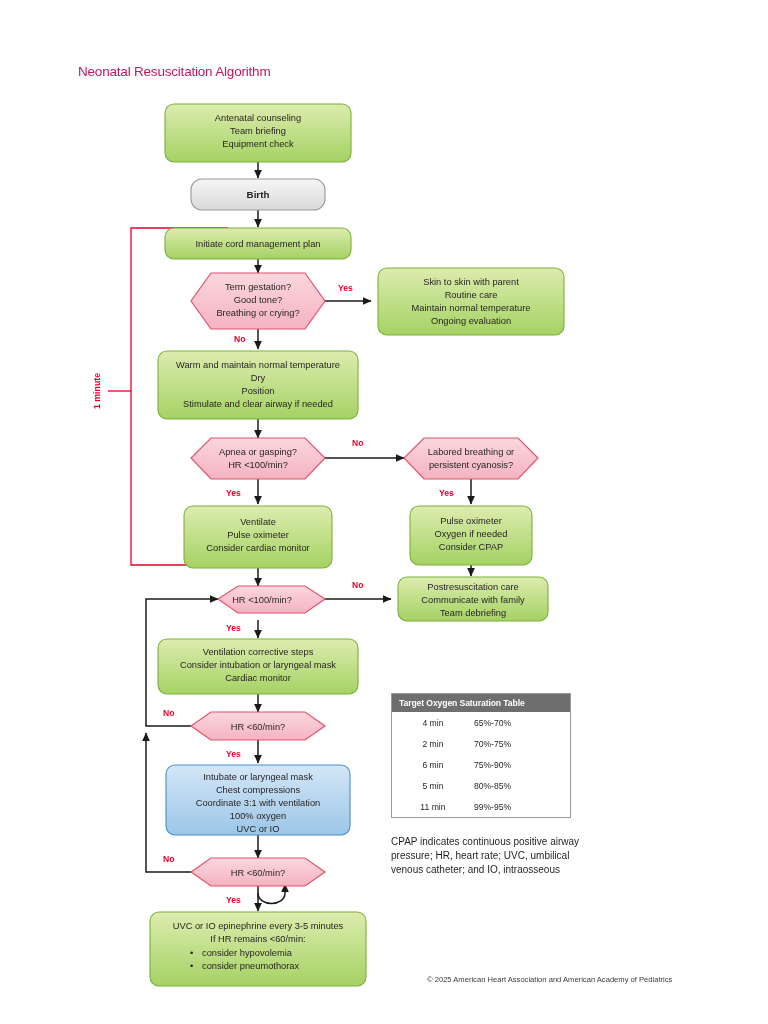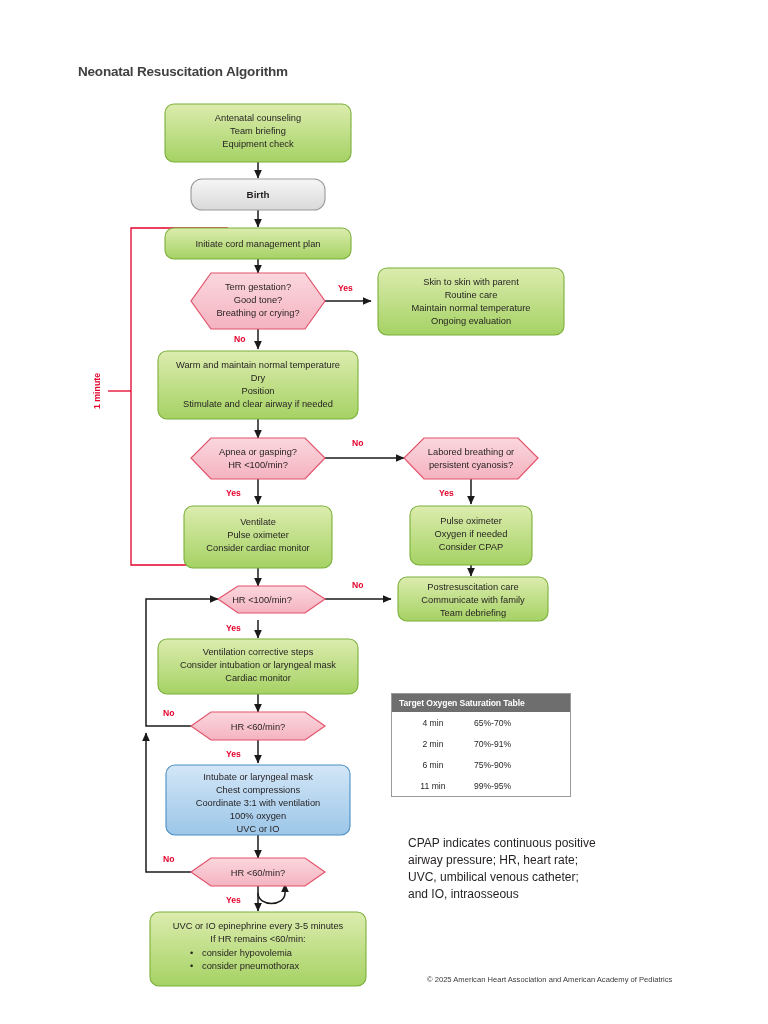--- a/index.html
+++ b/index.html
@@ -1,41 +1,41 @@
 <!DOCTYPE html>
 <html><head>
 <meta charset="utf-8">
 <style>
   html,body{margin:0;padding:0;background:#ffffff;}
   body{width:768px;height:1024px;overflow:hidden;
        font-family:"Liberation Sans","DejaVu Sans",sans-serif;color:#231f20;}
   #page{position:relative;width:768px;height:1024px;background:#fff;}
-  #page-title{position:absolute;left:78px;top:64px;font-size:13.5px;font-weight:bold;
-              letter-spacing:-0.2px;color:#404040;}
+  #page-title{position:absolute;left:78px;top:64px;font-size:13.5px;font-weight:normal;
+              letter-spacing:-0.2px;color:#be185d;}
   svg#flow{position:absolute;left:0;top:0;width:768px;height:1024px;}
   .nodetext{font-family:"Liberation Sans","DejaVu Sans",sans-serif;font-size:9.3px;
             fill:#231f20;text-anchor:middle;}
   .nodetext.bold{font-weight:bold;font-size:9.8px;}
   .nodetext.left{text-anchor:start;}
   .yn{font-family:"Liberation Sans","DejaVu Sans",sans-serif;font-size:8.6px;
       font-weight:bold;fill:#e4002b;}
   .minlabel{font-family:"Liberation Sans","DejaVu Sans",sans-serif;font-size:8.8px;
             font-weight:bold;fill:#e4002b;}
   .ln{stroke:#1a1a1a;stroke-width:1.5;fill:none;}
   .redln{stroke:#e4002b;stroke-width:1.3;fill:none;}
   
   #sat-table{position:absolute;left:391px;top:693px;width:178px;
              border:1px solid #9a9a9a;background:#fff;}
   #sat-table .thead{background:#6e6e6e;color:#fff;font-weight:bold;font-size:8.6px;
                     padding:4px 0 4px 7px;letter-spacing:-0.1px;}
   #sat-table table{border-collapse:collapse;width:100%;}
   #sat-table td{font-size:8.6px;color:#231f20;padding:5.5px 0;}
   #sat-table td.c1{width:46%;text-align:center;}
   #sat-table td.c2{width:54%;}
-  #footnote{position:absolute;left:408px;top:835px;width:190px;font-size:12px;
+  #footnote{position:absolute;left:391px;top:835px;width:190px;font-size:10px;
             line-height:1.42;color:#231f20;}
   #copyright{position:absolute;left:391px;top:975px;font-size:7.6px;color:#3a3a3a;padding-left:36px;}
 </style>
 </head>
 <body>
 
 <div id="page">
 
   <div id="page-title">Neonatal Resuscitation Algorithm</div>
 
@@ -236,25 +236,29 @@
   <div id="sat-table">
     <div class="thead">Target Oxygen Saturation Table</div>
     <table>
         <tbody>
       <tr>
         <td class="c1">4 min</td>
         <td class="c2">65%-70%</td>
       </tr>
       <tr>
         <td class="c1">2 min</td>
-        <td class="c2">70%-91%</td>
+        <td class="c2">70%-75%</td>
       </tr>
       <tr>
         <td class="c1">6 min</td>
         <td class="c2">75%-90%</td>
+      </tr>
+      <tr>
+        <td class="c1">5 min</td>
+        <td class="c2">80%-85%</td>
       </tr>
       <tr>
         <td class="c1">11 min</td>
         <td class="c2">99%-95%</td>
       </tr>
     </tbody>
       </table>
   </div>
 
   <div id="footnote">CPAP indicates continuous positive airway pressure; HR, heart rate; UVC, umbilical venous catheter; and IO, intraosseous</div>

